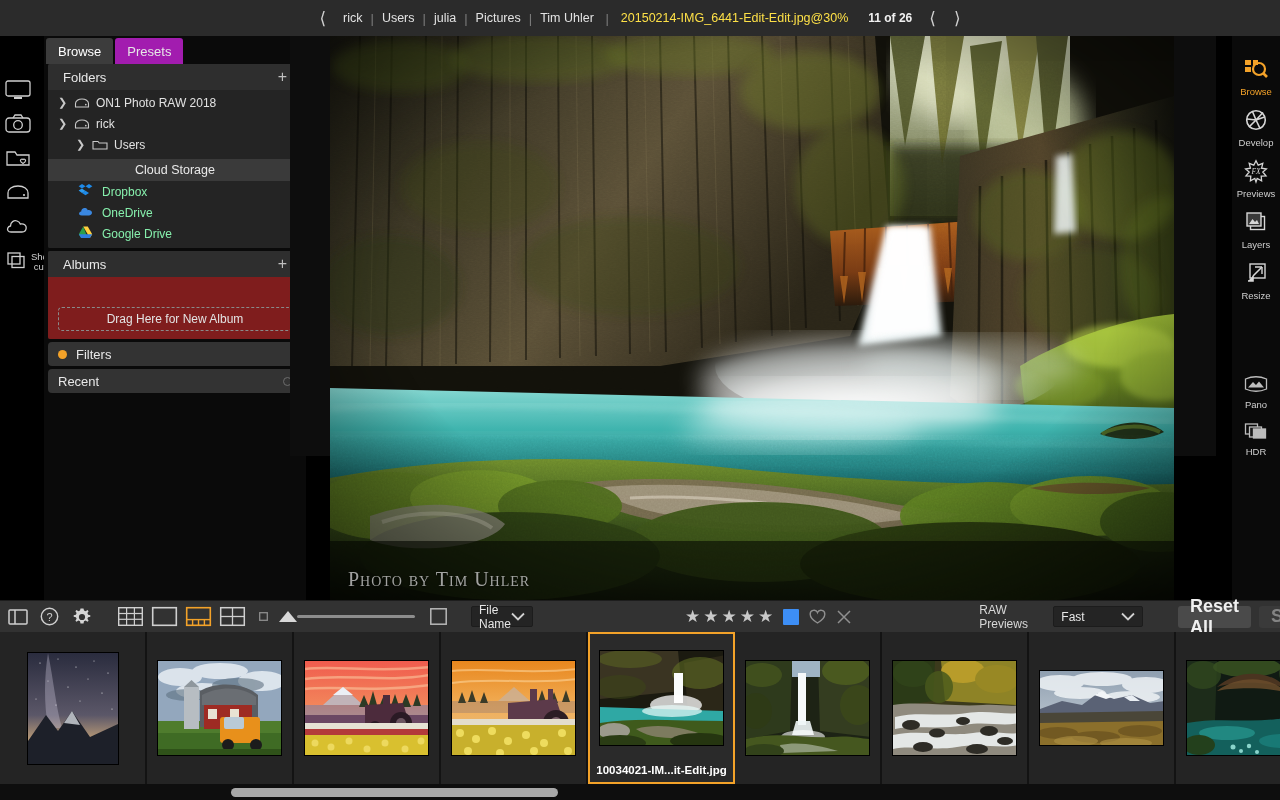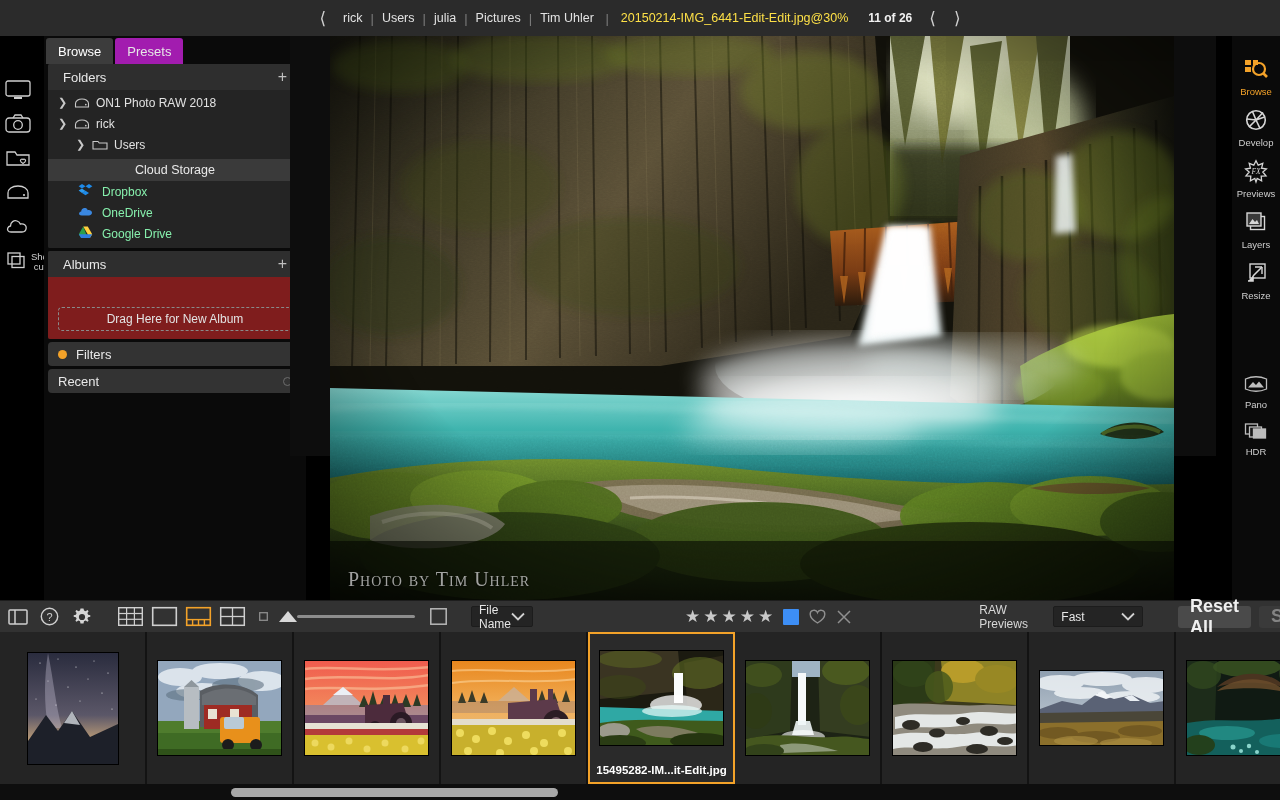--- a/index.html
+++ b/index.html
@@ -991,21 +991,21 @@
           <ellipse cx="76" cy="54" rx="26" ry="10" fill="#ffffff" opacity="0.75"></ellipse>
           <path d="M0 56 L125 60 L125 74 L0 76 Z" fill="#2fa8a4"></path>
           <ellipse cx="72" cy="60" rx="30" ry="6" fill="#e8fbfa" opacity="0.7"></ellipse>
           <path d="M0 72 C34 66 78 70 125 70 L125 96 L0 96 Z" fill="#3f5a1c"></path>
           <path d="M36 78 C56 72 80 76 98 82 C78 90 50 88 36 78 Z" fill="#8d8371" opacity="0.8"></path>
           <ellipse cx="14" cy="80" rx="16" ry="8" fill="#9b9a8c"></ellipse>
           <ellipse cx="20" cy="92" rx="26" ry="8" fill="#2a3c14"></ellipse>
           <ellipse cx="100" cy="90" rx="30" ry="8" fill="#253510"></ellipse>
         </svg>
       </div>
-      <div class="caption">15495282-IM...it-Edit.jpg</div>
+      <div class="caption">10034021-IM...it-Edit.jpg</div>
     </div>
 
     <div class="cell">
       <div class="thumb">
         <svg width="125" height="96" viewBox="0 0 125 96" preserveAspectRatio="none">
           <rect width="125" height="96" fill="#1d2315"></rect>
           <path d="M0 0 L46 0 L44 70 L0 78 Z" fill="#2e3a1c"></path>
           <path d="M72 0 L125 0 L125 76 L74 70 Z" fill="#343d20"></path>
           <rect x="46" y="0" width="28" height="16" fill="#9fb4c4"></rect>
           <g opacity="0.65">

